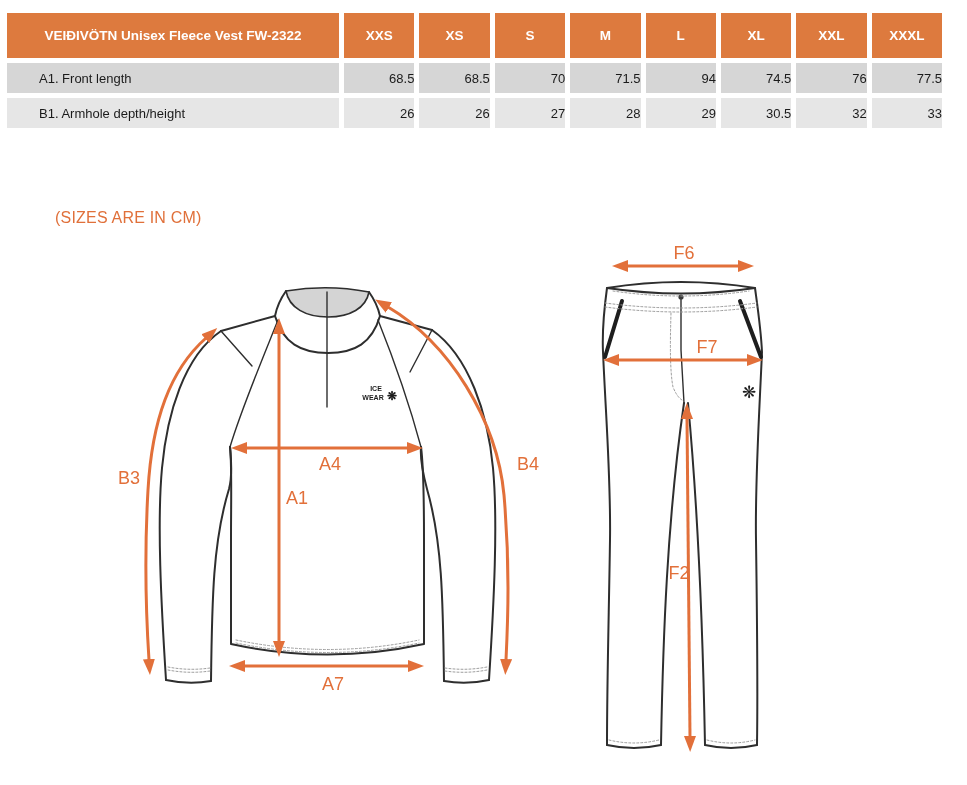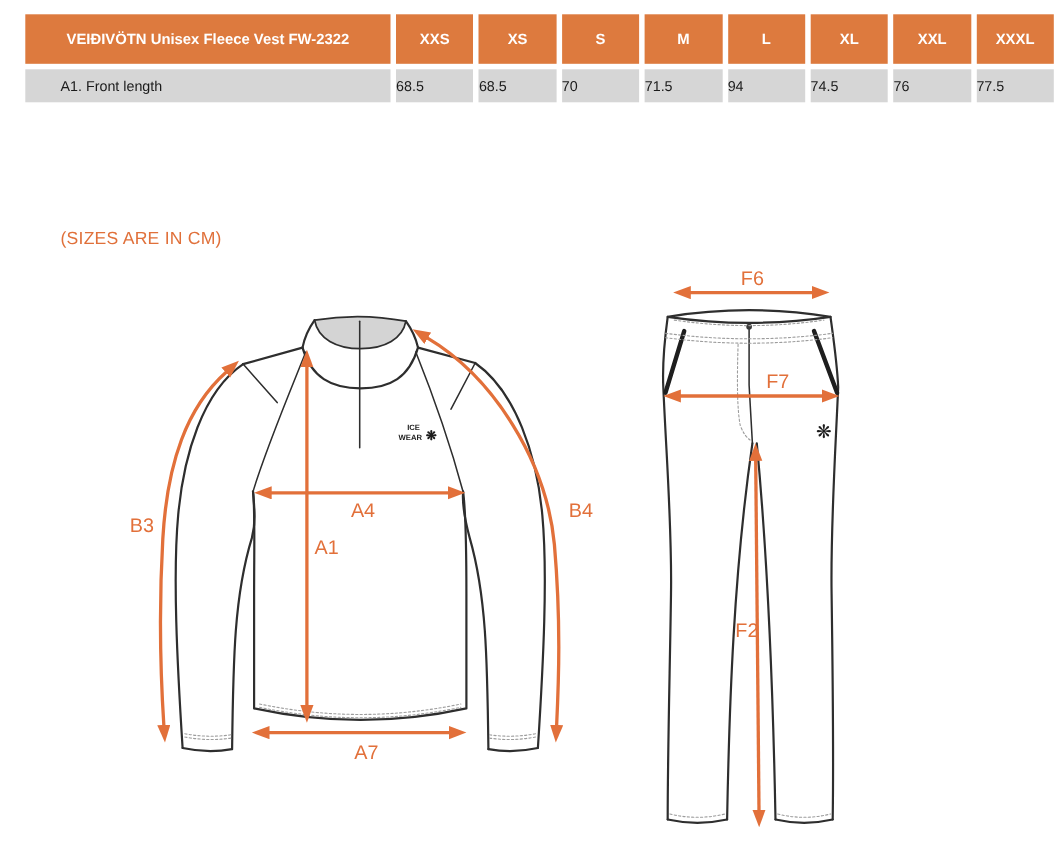--- a/index.html
+++ b/index.html
@@ -2,33 +2,33 @@
 <html><head>
 <meta charset="utf-8">
 <style>
   html,body{margin:0;padding:0;}
   body{
     width:967px;height:785px;background:#ffffff;position:relative;
     font-family:"Liberation Sans",sans-serif;overflow:hidden;
   }
   
   table.size-table{
-    position:absolute;left:18px;top:8px;width:945px;
+    position:absolute;left:2px;top:8px;width:945px;
     border-collapse:separate;border-spacing:5px;table-layout:fixed;
   }
   th,td{padding:0;vertical-align:middle;}
   th.title-th{
     width:332px;height:45px;background:#dd7a3e;color:#ffffff;
     font-size:13.5px;font-weight:bold;text-align:center;
   }
   th.size-th{
     height:45px;background:#dd7a3e;color:#ffffff;
     font-size:13.5px;font-weight:bold;text-align:center;
   }
-  td{height:30px;font-size:13px;color:#1b1b1b;text-align:left;}
+  td{height:30px;font-size:13px;color:#1b1b1b;text-align:right;}
   td.label-td{text-align:left;padding-left:32px;}
   tbody tr:nth-child(odd) td{background:#d6d6d6;}
   tbody tr:nth-child(even) td{background:#e6e6e6;}
   
   .units-note{
     position:absolute;left:55px;top:209px;color:#e0703a;font-size:16px;
     letter-spacing:.2px;
   }
   
   svg.diagram{position:absolute;left:0;top:240px;}
@@ -62,20 +62,31 @@
   <tr>
         <td class="label-td">A1. Front length</td>
         <td>68.5</td>
         <td>68.5</td>
         <td>70</td>
         <td>71.5</td>
         <td>94</td>
         <td>74.5</td>
         <td>76</td>
         <td>77.5</td>
+      </tr>
+      <tr>
+        <td class="label-td">B1. Armhole depth/height</td>
+        <td>26</td>
+        <td>26</td>
+        <td>27</td>
+        <td>28</td>
+        <td>29</td>
+        <td>30.5</td>
+        <td>32</td>
+        <td>33</td>
       </tr>
     </tbody>
 </table>
 
 <div class="units-note">(SIZES ARE IN CM)</div>
 
 <svg class="diagram" width="967" height="545" viewBox="0 240 967 545">
   <defs>
     <marker id="ah-end" markerUnits="userSpaceOnUse" markerWidth="18" markerHeight="14" refX="1" refY="6" orient="auto">
       <path d="M0,0 L16,6 L0,12 z" fill="#e2703a"></path>

